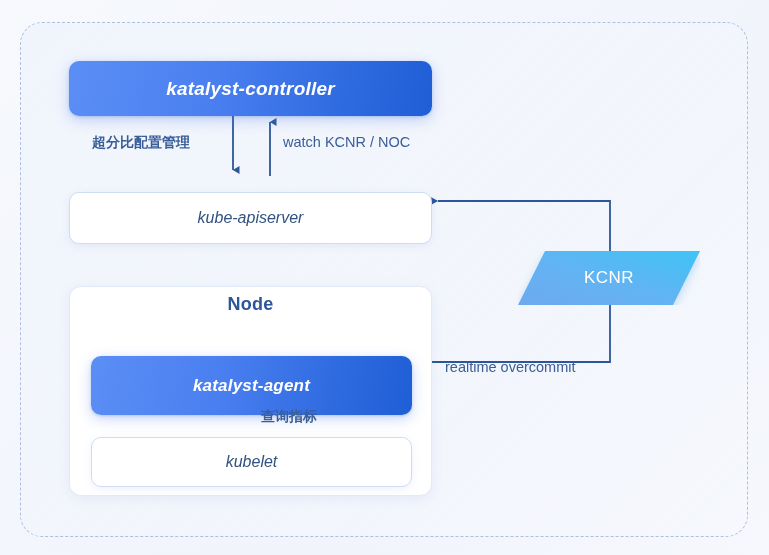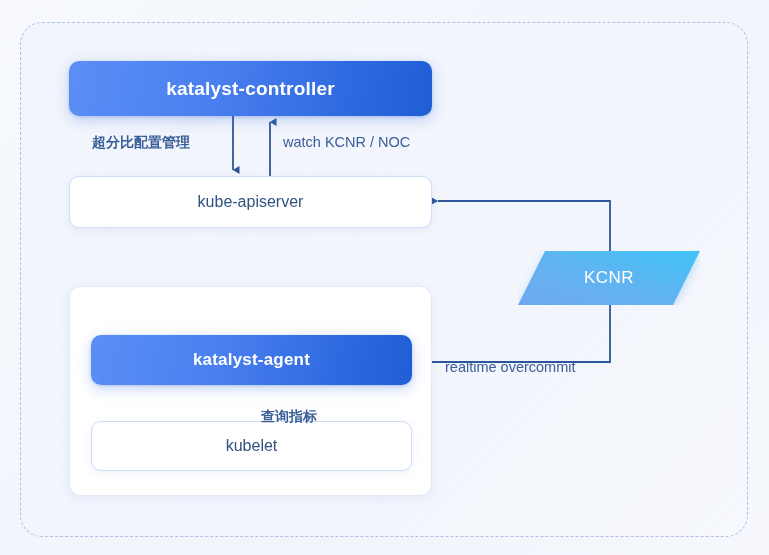--- a/index.html
+++ b/index.html
@@ -35,37 +35,39 @@
   }
 
   
   .node-box {
     position: absolute;
     box-sizing: border-box;
     display: flex;
     align-items: center;
     justify-content: center;
     text-align: center;
+    font-style: italic;
   }
 
   .grad-box {
     border-radius: 10px;
     color: #ffffff;
     font-weight: bold;
     letter-spacing: 0.2px;
     background: linear-gradient(100deg, #5b8ef5 0%, #4a7ff0 40%, #2f6be0 75%, #1f5ed6 100%);
     box-shadow: 0 4px 14px rgba(70,120,230,0.30), 0 1px 3px rgba(40,90,200,0.22);
   }
 
   .white-box {
     border-radius: 10px;
     background: #ffffff;
     border: 1px solid #cfdcf5;
     color: #32527f;
     box-shadow: 0 2px 8px rgba(120,150,210,0.13);
+    margin-top: 16px;
   }
 
   .plain-box {
     border-radius: 12px;
     background: #ffffff;
     border: 1px solid #e3eaf7;
     box-shadow: 0 3px 12px rgba(120,150,210,0.12);
   }
 
   #katalyst-controller {
@@ -86,21 +88,21 @@
     position: absolute;
     left: 69px; top: 294px; width: 363px;
     text-align: center;
     font-size: 18px;
     font-weight: bold;
     color: #2c5699;
     letter-spacing: 0.3px;
   }
 
   #katalyst-agent {
-    left: 91px; top: 335px; width: 321px; height: 50px;
+    left: 91px; top: 356px; width: 321px; height: 59px;
     font-size: 17px;
     text-align: center;
   }
 
   #kubelet {
     left: 91px; top: 421px; width: 321px; height: 50px;
     font-size: 16px;
     text-align: right;
   }
 
@@ -192,20 +194,21 @@
     <polygon points="27,0 182,0 155,54 0,54" fill="url(#kcnrGrad)" filter="url(#kcnrShadow)"></polygon>
   </svg>
   <div id="kcnr-label">KCNR</div>
 
   <div class="node-box grad-box" id="katalyst-controller">katalyst-controller</div>
 
   <div class="node-box white-box" id="kube-apiserver">kube-apiserver</div>
 
   <div class="node-box plain-box" id="node-container"></div>
 
+  <div id="node-title">Node</div>
 
   <div class="node-box grad-box" id="katalyst-agent">katalyst-agent</div>
 
   <div class="node-box white-box" id="kubelet">kubelet</div>
 
   <div class="edge-label" id="label-watch">watch KCNR / NOC</div>
 
   <div class="edge-label cn" id="label-overcommit-config">超分比配置管理</div>
 
   <div class="edge-label cn" id="label-query-metrics">查询指标</div>

